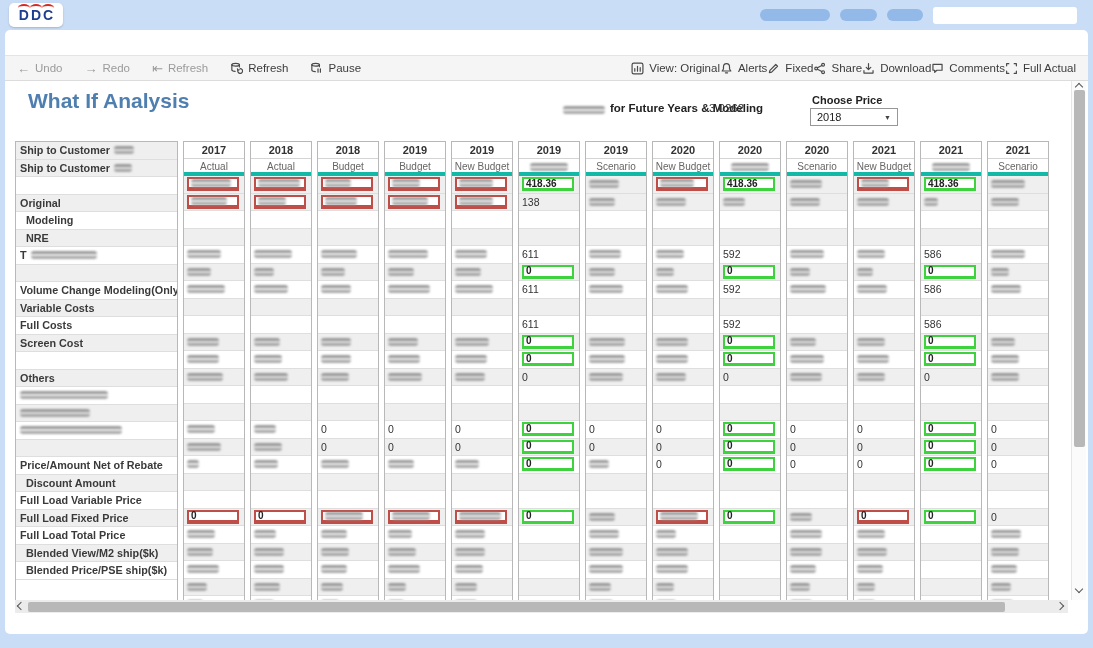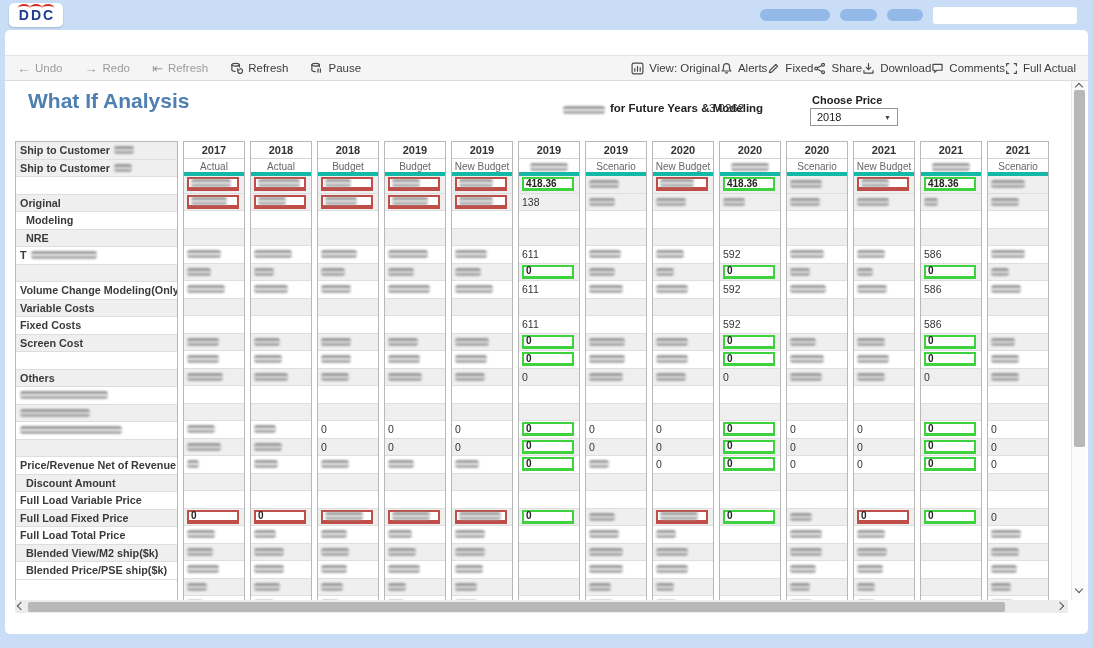--- a/index.html
+++ b/index.html
@@ -219,41 +219,41 @@
         <span class="smudge" style="width: 66px;"></span>
       </div>
       <div class="lcell sh"></div>
       <div class="lcell">
         <span>Volume Change Modeling(Only)</span>
       </div>
       <div class="lcell sh">
         <span>Variable Costs</span>
       </div>
       <div class="lcell">
-        <span>Fixed Costs</span>
+        <span>Full Costs</span>
       </div>
       <div class="lcell sh">
         <span>Screen Cost</span>
       </div>
       <div class="lcell"></div>
       <div class="lcell sh">
         <span>Others</span>
       </div>
       <div class="lcell">
         <span class="smudge" style="width: 88px;"></span>
       </div>
       <div class="lcell sh">
         <span class="smudge" style="width: 70px;"></span>
       </div>
       <div class="lcell">
         <span class="smudge" style="width: 102px;"></span>
       </div>
       <div class="lcell sh"></div>
       <div class="lcell">
-        <span>Price/Revenue Net of Revenue</span>
+        <span>Price/Amount Net of Rebate</span>
       </div>
       <div class="lcell sh ind">
         <span>Discount Amount</span>
       </div>
       <div class="lcell">
         <span>Full Load Variable Price</span>
       </div>
       <div class="lcell sh">
         <span>Full Load Fixed Price</span>
       </div>

